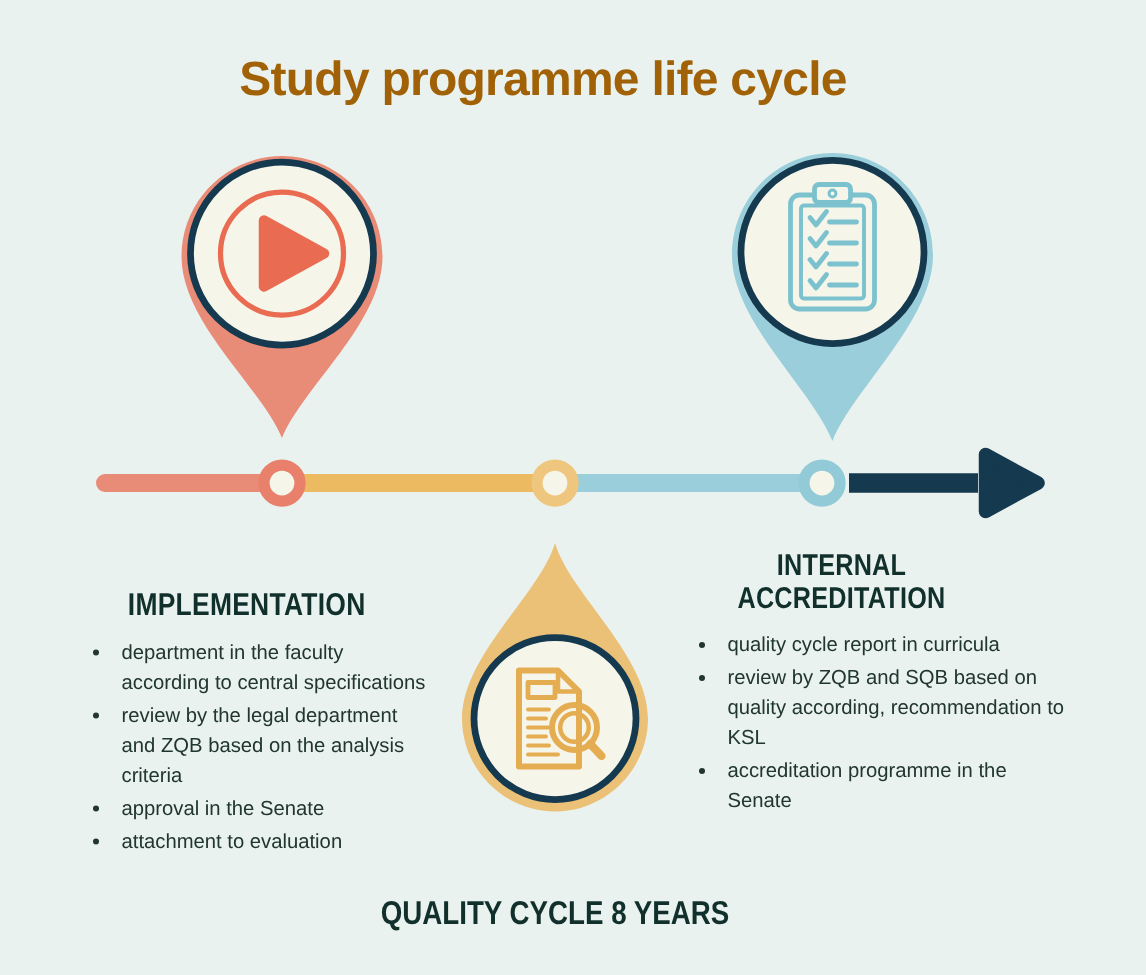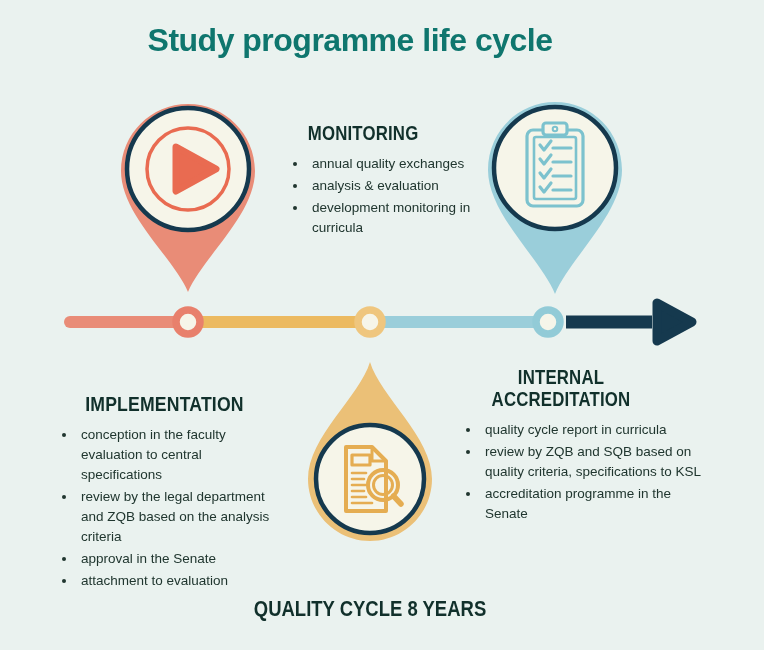--- a/index.html
+++ b/index.html
@@ -7,21 +7,21 @@
     position:relative;
     width:764px;height:650px;
     background:#EAF2EF;
     font-family:"Liberation Sans", sans-serif;
     overflow:hidden;
   }
   .title{
     position:absolute;left:0;top:22px;width:700px;
     text-align:center;
     font-size:32px;font-weight:800;letter-spacing:-0.5px;
-    color:#0f766e;margin:0;
+    color:#a16207;margin:12px;
   }
   .pin{position:absolute;}
   .timeline{position:absolute;left:0;top:290px;}
   .stage{position:absolute;color:#20362F;}
   .stage-heading{
     font-size:20px;font-weight:700;color:#11302B;
     letter-spacing:0.2px;line-height:1.1;
     transform:scaleX(0.84);
     margin:0 0 10px 0;
   }
@@ -103,43 +103,35 @@
     <line x1="70" y1="32" x2="188" y2="32" stroke="#E98C77" stroke-width="12" stroke-linecap="round"></line>
     <line x1="188" y1="32" x2="370" y2="32" stroke="#ECBA60" stroke-width="12"></line>
     <line x1="370" y1="32" x2="548" y2="32" stroke="#9ACEDA" stroke-width="12"></line>
     <line x1="566" y1="32" x2="652" y2="32" stroke="#15394E" stroke-width="13"></line>
     <path d="M657,13 L657,51 L692,32 Z" fill="#15394E" stroke="#15394E" stroke-width="9" stroke-linejoin="round"></path>
     <circle cx="188" cy="32" r="12" fill="#F6F5E9" stroke="#E8806C" stroke-width="7.5"></circle>
     <circle cx="370" cy="32" r="12" fill="#F6F5E9" stroke="#EFC67E" stroke-width="7.5"></circle>
     <circle cx="548" cy="32" r="12" fill="#F6F5E9" stroke="#92CBD7" stroke-width="7.5"></circle>
   </svg>
 
-  <div class="stage stage-monitoring">
-    <h2 class="stage-heading">MONITORING</h2>
-    <ul>
-      <li>annual quality exchanges</li>
-      <li>analysis &amp; evaluation</li>
-      <li>development monitoring in curricula</li>
-    </ul>
-  </div>
 
   <div class="stage stage-implementation">
     <h2 class="stage-heading">IMPLEMENTATION</h2>
     <ul>
-      <li>conception in the faculty evaluation to central specifications</li>
+      <li>department in the faculty according to central specifications</li>
       <li>review by the legal department and ZQB based on the analysis criteria</li>
       <li>approval in the Senate</li>
       <li>attachment to evaluation</li>
     </ul>
   </div>
 
   <div class="stage stage-accreditation">
     <h2 class="stage-heading">INTERNAL ACCREDITATION</h2>
     <ul>
       <li>quality cycle report in curricula</li>
-      <li>review by ZQB and SQB based on quality criteria, specifications to KSL</li>
+      <li>review by ZQB and SQB based on quality according, recommendation to KSL</li>
       <li>accreditation programme in the Senate</li>
     </ul>
   </div>
 
   <div class="footer">QUALITY CYCLE 8 YEARS</div>
 
 </div>
 
 </body></html>

